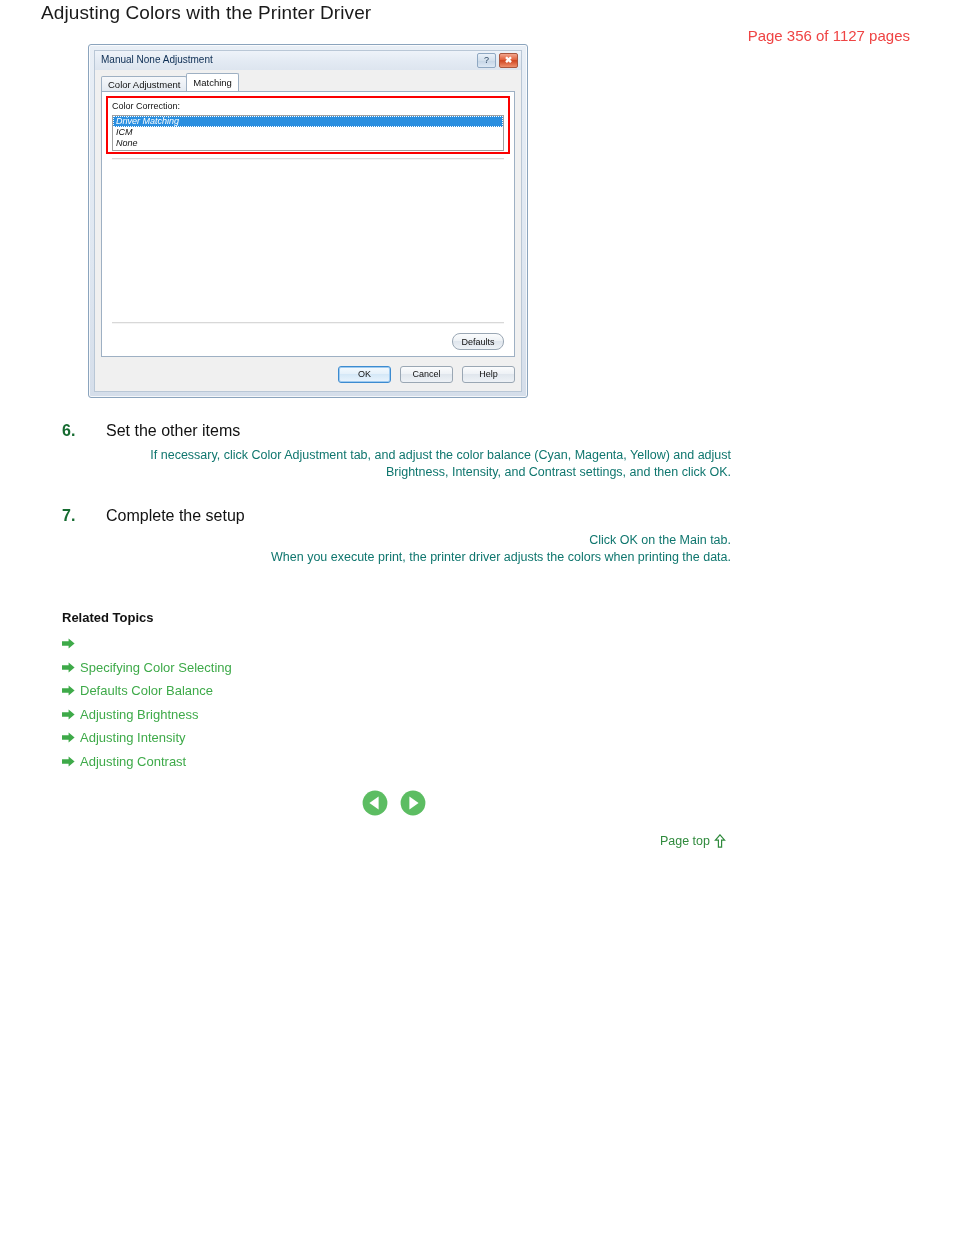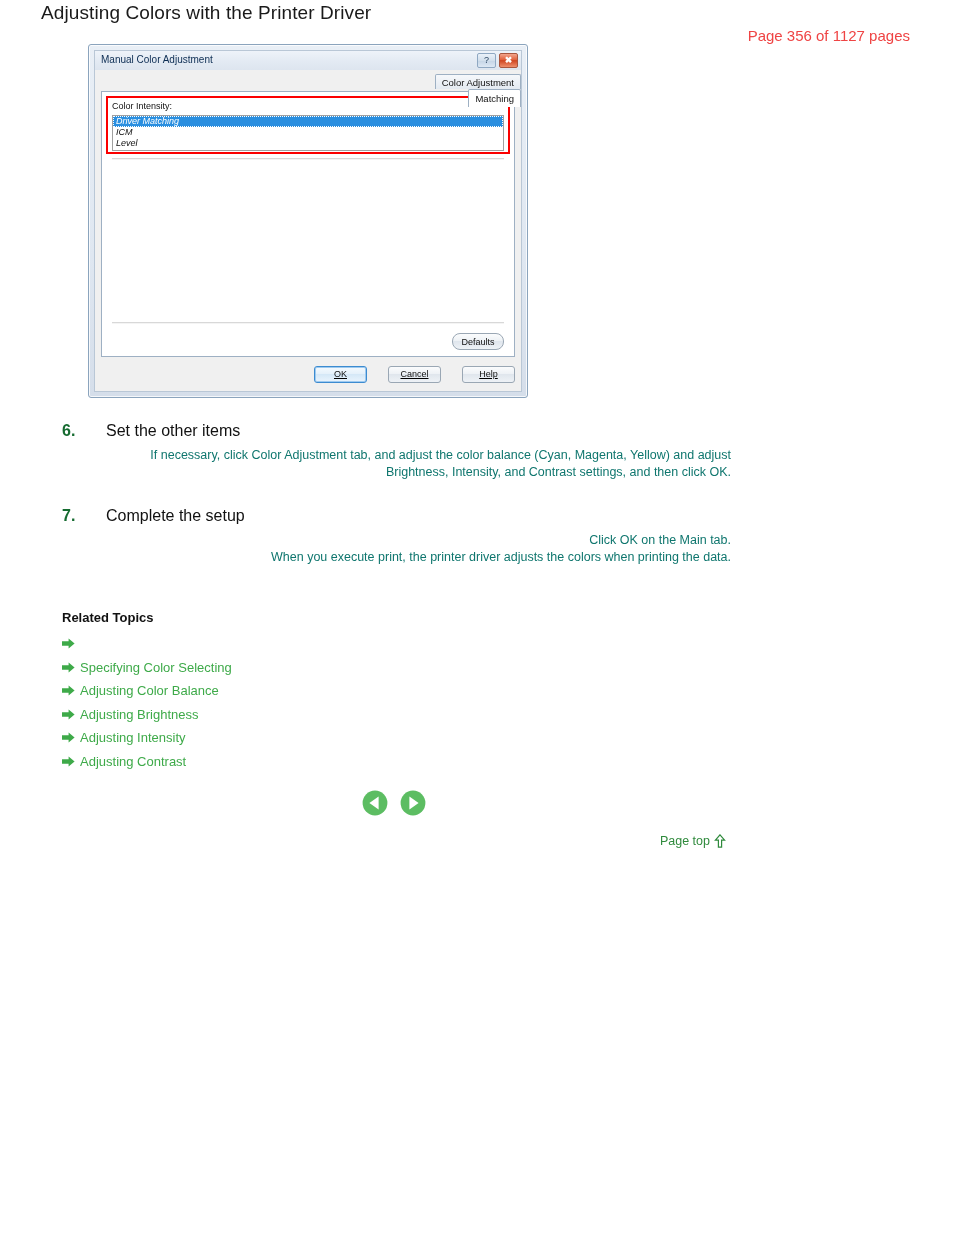--- a/index.html
+++ b/index.html
@@ -116,21 +116,20 @@
   }
 
   
   .tab-strip {
     position: relative;
     height: 17px;
     margin: 4px 0 0 6px;
     display: flex;
     align-items: flex-end;
     z-index: 3;
-    flex-direction: column;
   }
   .tab {
     height: 15px;
     padding: 0 6px;
     font-size: 9.5px;
     line-height: 15px;
     border: 1px solid #9eb0c3;
     border-bottom: none;
     border-radius: 2px 2px 0 0;
     background: linear-gradient(180deg,#f6f8fb 0%,#e4eaf1 100%);
@@ -240,22 +239,21 @@
 
   .footer-bar {
     position: absolute;
     left: 6px;
     right: 6px;
     bottom: 5px;
     height: 24px;
     display: flex;
     align-items: center;
     justify-content: flex-end;
-    gap: 21px;
-    text-decoration: underline;
+    gap: 9px;
   }
   .footer-bar .btn {
     width: 53px;
     height: 17px;
   }
 
   
   .steps {
     position: absolute;
     left: 62px;
@@ -350,42 +348,42 @@
 <div class="page-header">
   <div class="doc-title">Adjusting Colors with the Printer Driver</div>
   <div class="page-count">Page 356 of 1127 pages</div>
 </div>
 
 <div class="figure">
   <div class="win-dialog">
     <div class="win-inner">
 
       <div class="title-bar">
-        <div class="title-text">Manual Color Adjustment</div>
+        <div class="title-text">Manual None Adjustment</div>
         <div class="win-buttons">
           <div class="win-btn">?</div>
           <div class="win-btn close">✖</div>
         </div>
       </div>
 
       <div class="tab-strip">
         <div class="tab">Color Adjustment</div>
         <div class="tab active">Matching</div>
       </div>
 
       <div class="tab-body">
 
         <div class="hl-box"></div>
 
-        <div class="field-label">Color Intensity:</div>
+        <div class="field-label">Color Correction:</div>
 
         <div class="listbox">
           <div class="opt selected">Driver Matching</div>
           <div class="opt">ICM</div>
-          <div class="opt">Level</div>
+          <div class="opt">None</div>
         </div>
 
         <div class="sep-line sep-top"></div>
         <div class="sep-line sep-bottom"></div>
 
         <div class="btn defaults-btn">Defaults</div>
       </div>
 
       <div class="footer-bar">
         <div class="btn focus">OK</div>
@@ -431,21 +429,21 @@
     <svg class="arrow-icon" viewBox="0 0 13 11">
         <path d="M0 3.2h6.6V0.6L12.6 5.5 6.6 10.4V7.8H0z" fill="#3eaa49"></path>
       </svg>
     <span class="lnk">Specifying Color Selecting</span>
   </div>
 
   <div class="related-link">
     <svg class="arrow-icon" viewBox="0 0 13 11">
         <path d="M0 3.2h6.6V0.6L12.6 5.5 6.6 10.4V7.8H0z" fill="#3eaa49"></path>
       </svg>
-    <span class="lnk">Adjusting Color Balance</span>
+    <span class="lnk">Defaults Color Balance</span>
   </div>
 
   <div class="related-link">
     <svg class="arrow-icon" viewBox="0 0 13 11">
         <path d="M0 3.2h6.6V0.6L12.6 5.5 6.6 10.4V7.8H0z" fill="#3eaa49"></path>
       </svg>
     <span class="lnk">Adjusting Brightness</span>
   </div>
 
   <div class="related-link">

